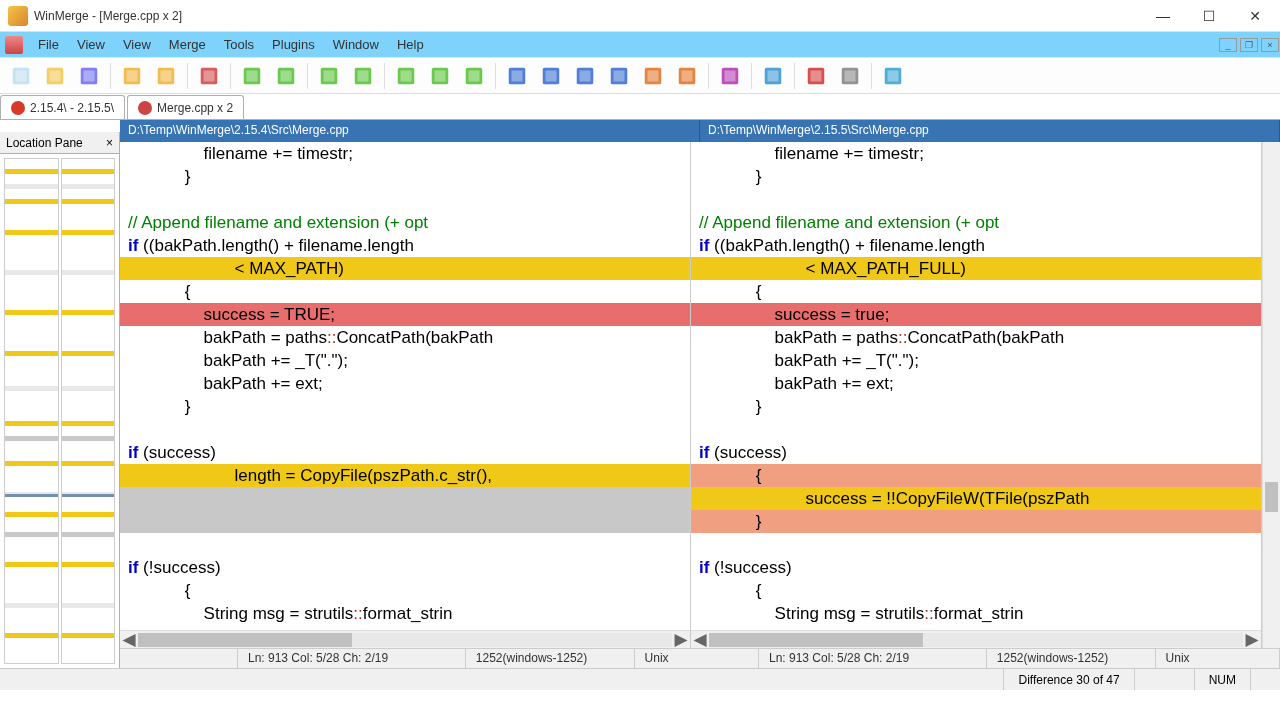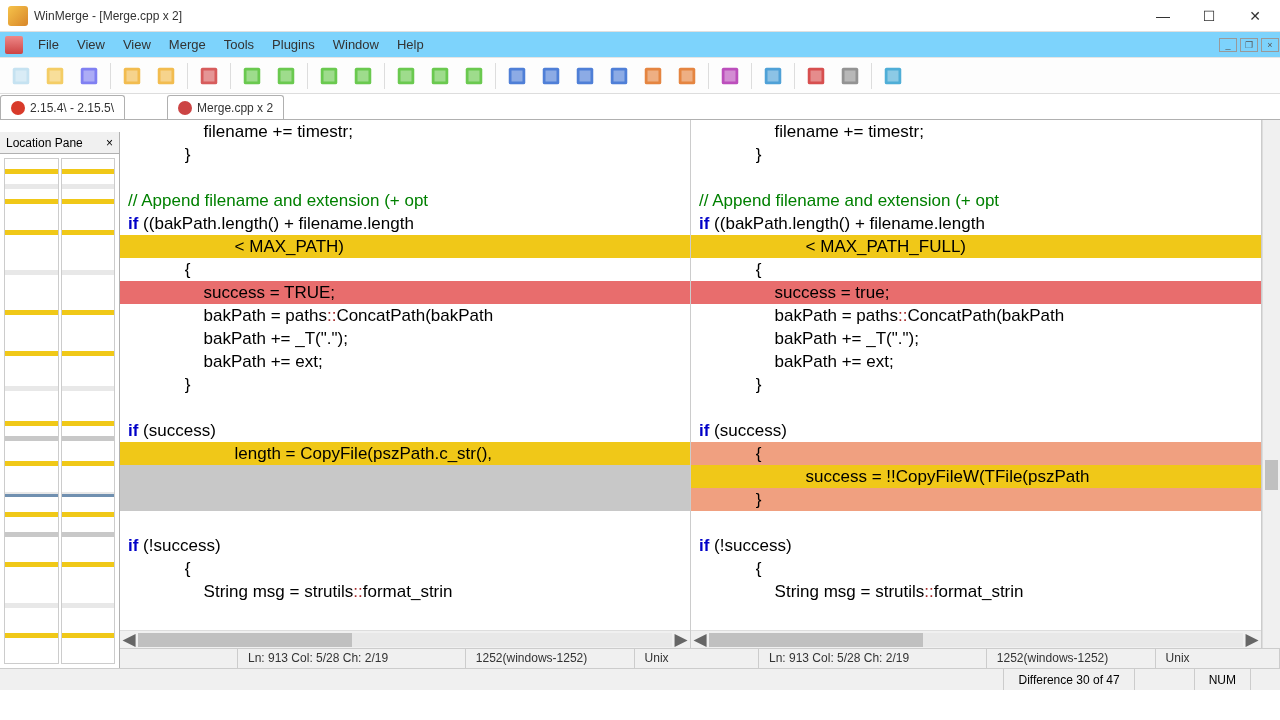--- a/index.html
+++ b/index.html
@@ -9,21 +9,21 @@
 .titlebar .title { flex:1; font-size:12px; color:#333; }
 .winbtn { width:46px; height:30px; display:flex; align-items:center; justify-content:center; color:#333; font-size:14px; }
 .menubar { height:26px; display:flex; align-items:center; padding:0 1px; background:#7dd3fc; border-bottom:1px solid #e5e5e5; position:relative; }
 .appicon { width:18px; height:18px; margin:0 6px 0 4px; background:linear-gradient(#e88,#c44); border-radius:2px; }
 .menu-item { padding:3px 9px; color:#333; font-size:13px; }
 .mdi-btn { width:18px; height:14px; margin-left:3px; border:1px solid #999; font-size:9px; display:flex; align-items:center; justify-content:center; color:#555; }
 .toolbar { height:36px; display:flex; align-items:center; padding:2px 6px; gap:4px; background:#fdfdfd; border-bottom:1px solid #ddd; }
 .tbtn { width:30px; height:30px; display:flex; align-items:center; justify-content:center; border:1px solid transparent; border-radius:2px; }
 .tbtn svg { width:22px; height:22px; }
 .tsep { width:1px; height:26px; background:#ddd; margin:0 2px; }
-.tabbar { height:26px; display:flex; align-items:flex-end; background:#fff; border-bottom:1px solid #b0b0b0;gap:40px; }
+.tabbar { height:26px; display:flex; align-items:flex-end; background:#fff; border-bottom:1px solid #b0b0b0; }
 .tab { height:24px; padding:3px 10px; display:flex; align-items:center; gap:5px; border:1px solid #b0b0b0; border-bottom:none; background:#fff; margin-right:2px; font-size:12px; color:#333; border-radius:3px 3px 0 0; }
 .tab .ticon { width:14px; height:14px; border-radius:50%; }
 .content { display:flex; height:548px; }
 .locpane { width:120px; border-right:1px solid #b0b0b0; display:flex; flex-direction:column;margin-top:12px; }
 .loctitle { height:22px; background:#f0f0f0; border-bottom:1px solid #b0b0b0; display:flex; align-items:center; padding:0 6px; font-size:12px; justify-content:space-between; }
 .locbody { flex:1; display:flex; padding:4px; gap:2px; background:#fff; position:relative; }
 .loccol { flex:1; background:#fff; border:1px solid #ccc; position:relative; overflow:hidden; }
 .locstrip { position:absolute; left:0; right:0; }
 .panes { flex:1; display:flex; flex-direction:column; }
 .panehdrs { height:22px; display:flex; }
@@ -290,20 +290,24 @@
           <div class="locstrip" style="top: 66.5%; height: 3px; background: rgb(112, 144, 176);"></div>
           <div class="locstrip" style="top: 70%; height: 5px; background: rgb(240, 200, 24);"></div>
           <div class="locstrip" style="top: 74%; height: 5px; background: rgb(200, 200, 200);"></div>
           <div class="locstrip" style="top: 80%; height: 5px; background: rgb(240, 200, 24);"></div>
           <div class="locstrip" style="top: 88%; height: 5px; background: rgb(232, 232, 232);"></div>
           <div class="locstrip" style="top: 94%; height: 5px; background: rgb(240, 200, 24);"></div>
         </div>
       </div>
   </div>
   <div class="panes">
+    <div class="panehdrs">
+      <div class="panehdr">D:\Temp\WinMerge\2.15.4\Src\Merge.cpp</div>
+      <div class="panehdr">D:\Temp\WinMerge\2.15.5\Src\Merge.cpp</div>
+    </div>
     <div class="panebody">
       <div class="pane">
         <div class="code" id="leftcode">
             <div class="line ">                filename += timestr;</div>
             <div class="line ">            }</div>
             <div class="line "></div>
             <div class="line ">            <span class="cm">// Append filename and extension (+ opt</span></div>
             <div class="line ">            <span class="kw">if</span><span class=""> ((bakPath.length() + filename.length</span></div>
             <div class="line ch-yellow">                &lt; MAX_PATH)</div>
             <div class="line ">            {</div>

